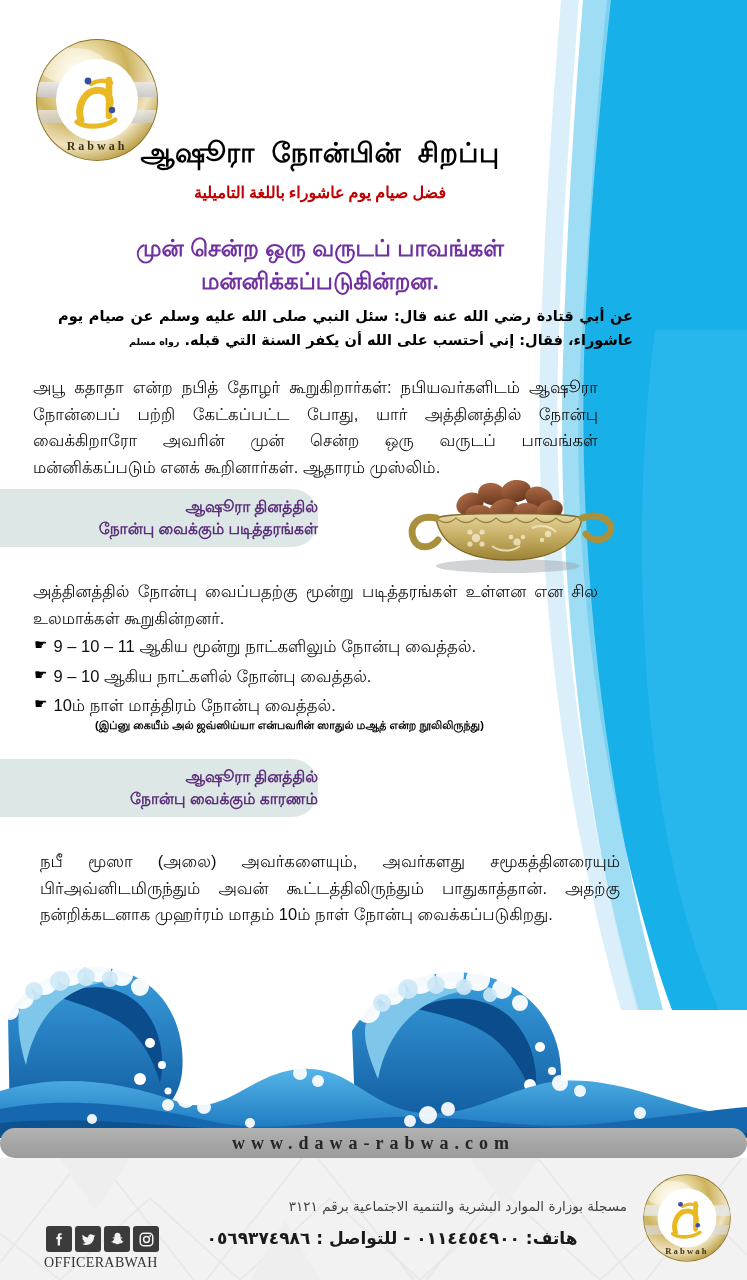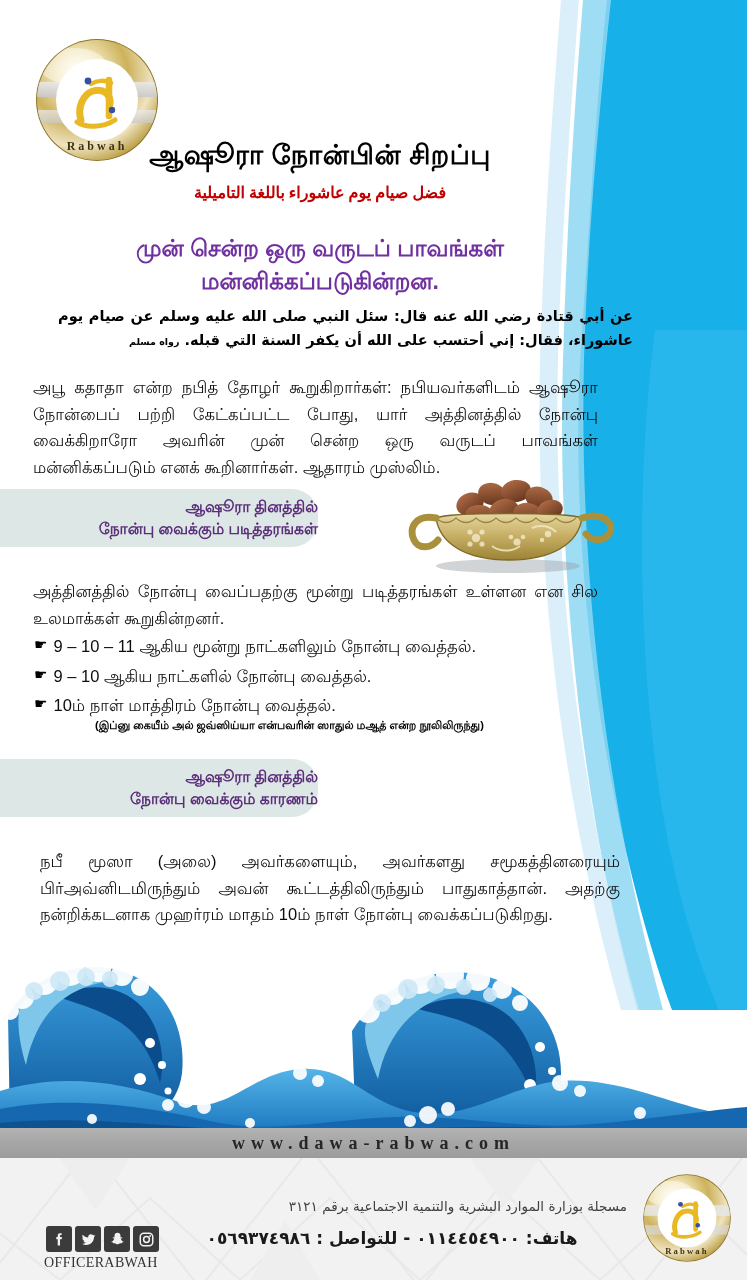--- a/index.html
+++ b/index.html
@@ -15,21 +15,21 @@
   
   .swoosh-layer{position:absolute;top:0;right:0;width:260px;height:1010px;overflow:hidden;pointer-events:none;}
   .swoosh-layer svg{display:block;}
 
   
   .logo-top{position:absolute;left:33px;top:36px;width:128px;height:128px;}
   .logo-wrap{position:relative;width:100%;height:100%;}
 
   .title-block{position:absolute;left:0;top:140px;width:640px;text-align:center;}
   .main-title{
-    font-family:Liberation Sans, sans-serif;
+    font-family:Liberation Mono, monospace;
     font-size:27px;font-weight:bold;color:#000000;letter-spacing:.5px;
     line-height:1.15;margin:0;padding:0;
   }
   .sub-title-ar{
     font-family:Liberation Serif, serif;
     font-size:16px;font-weight:bold;color:#c00000;direction:rtl;
     margin-top:12px;line-height:1.3;
   }
 
   .purple-head{
@@ -81,21 +81,21 @@
   }
 
   
   .waves{position:absolute;left:0;bottom:142px;width:747px;height:215px;overflow:hidden;}
   .waves svg{display:block;}
 
   
   .url-bar{
     position:absolute;left:0;top:1128px;width:747px;height:30px;
     background:linear-gradient(180deg,#b3b3b3 0%,#a6a6a6 50%,#9c9c9c 100%);
-    display:flex;align-items:center;justify-content:center;
+    display:flex;align-items:center;justify-content:center;border-radius:15px;
   }
   .url-bar .url{
     font-family:"Liberation Serif", serif;
     font-size:18px;font-weight:bold;color:#262626;letter-spacing:6px;
   }
 
   
   .footer{
     position:absolute;left:0;top:1158px;width:747px;height:122px;
     background:#f2f2f2;overflow:hidden;

